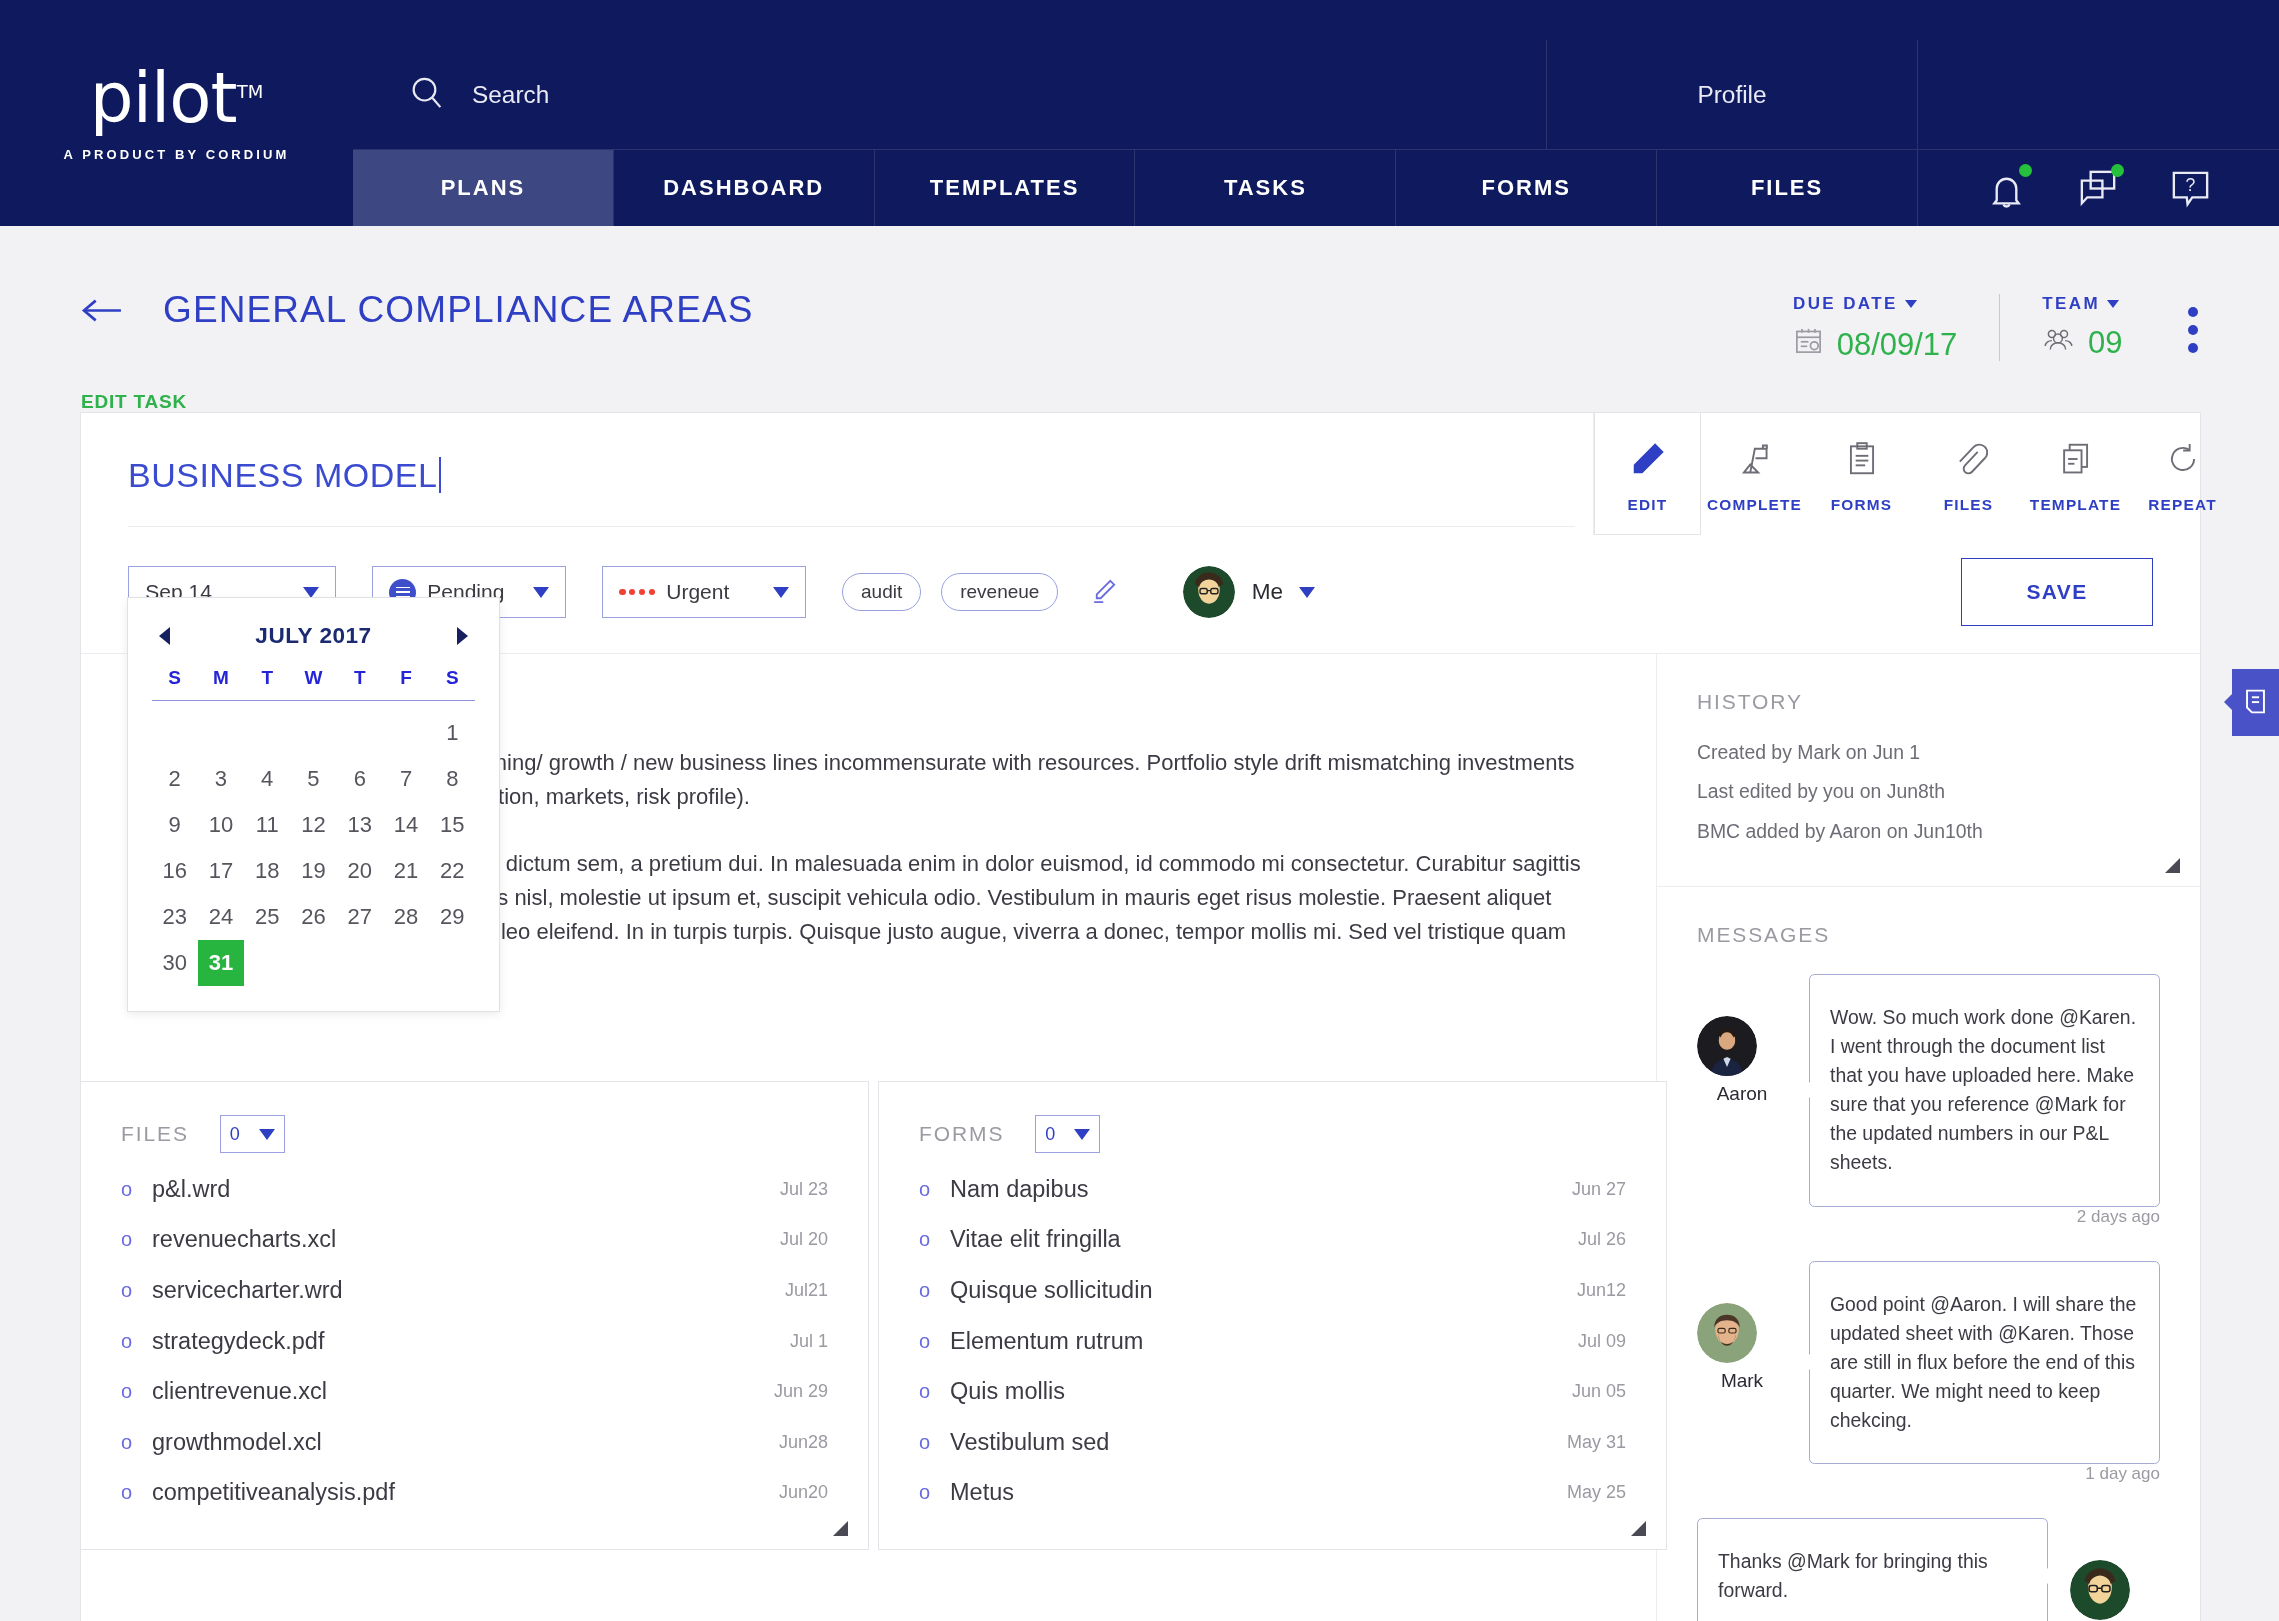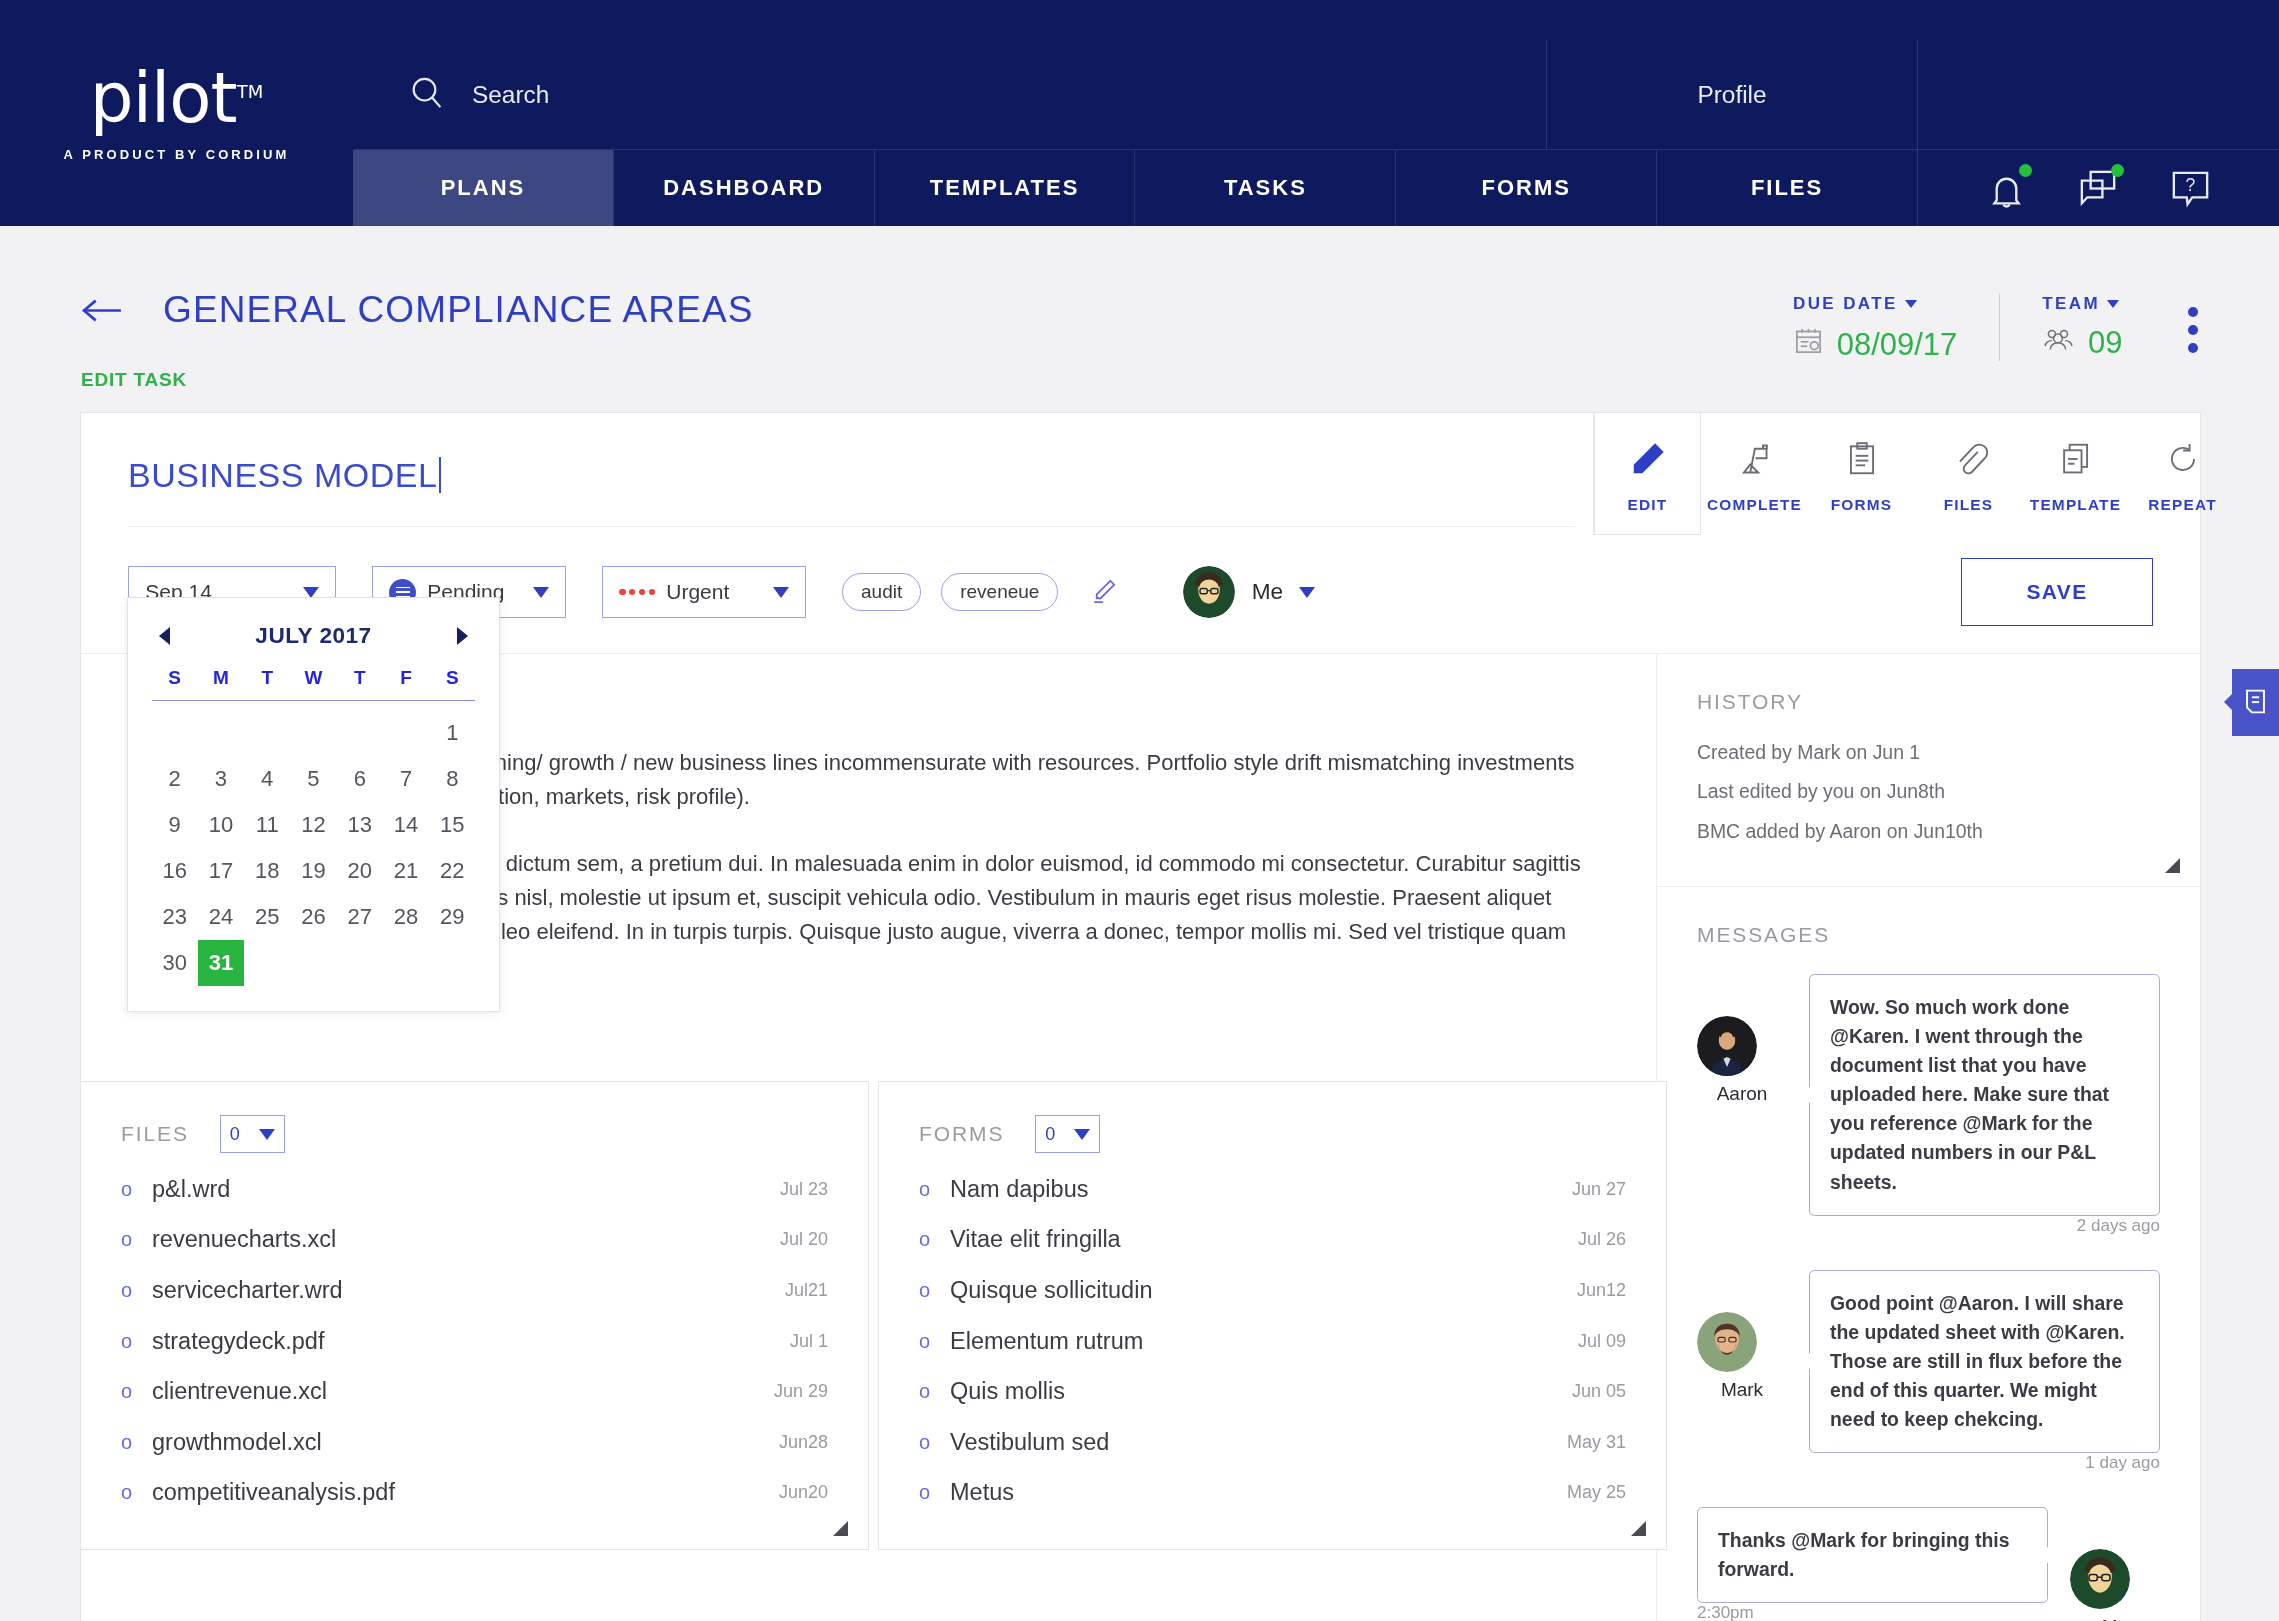--- a/index.html
+++ b/index.html
@@ -59,21 +59,21 @@
 
   
   .page-head { position: relative; padding: 63px 81px 0 81px; }
   .title-row { display: flex; align-items: center; gap: 40px; }
   .back-arrow { width: 42px; height: 27px; flex: none; }
   .page-title {
     color: #2f3fc4; font-size: 37px; letter-spacing: 1.1px; font-weight: 400;
   }
   .edit-task {
     color: #2fb14b; font-size: 19px; font-weight: 700; letter-spacing: 0.8px;
-    margin-top: 38px; margin-left: 0;
+    margin-top: 60px; margin-left: 0;
   }
   .head-meta {
     position: absolute; right: 81px; top: 294px; display: flex; align-items: flex-start;
   }
   .meta-block { padding: 0 42px; }
   .meta-block.divider { border-left: 0.9px solid #c9c9d0; }
   .meta-label {
     color: #2f3fc4; font-size: 17px; font-weight: 700; letter-spacing: 2.4px;
     display: flex; align-items: center; gap: 7.2px;
   }
@@ -171,22 +171,22 @@
   .hist-item { font-size: 19.4px; color: #6d6d76; margin-bottom: 16.3px; }
   .resize {
     position: absolute; right: 20px; bottom: 12.7px; width: 0; height: 0;
     border-left: 15.4px solid transparent; border-bottom: 15.4px solid #4a4a55;
   }
 
   .msg-row { display: flex; gap: 22px; margin-bottom: 9px; }
   .msg-avatar { width: 60px; height: 60px; border-radius: 50%; overflow: hidden; flex: none; margin-top: 42px; }
   .msg-name { text-align: center; font-size: 19px; color: #2b2b33; margin-top: 7.2px; }
   .bubble {
-    border: 0.9px solid #a8aad6; border-radius: 5.4px; padding: 18px 20px;
-    font-size: 19.4px; line-height: 1.5; color: #3b3b44; position: relative; background: #fff; font-weight: bold;
+    border: 0.9px solid #a8aad6; border-radius: 5.4px; padding: 28px 20px;
+    font-size: 19.4px; line-height: 1.5; color: #3b3b44; position: relative; background: #fff;
   }
   .bubble.left::before {
     content: ""; position: absolute; left: -10px; top: 50%; margin-top: -8.1px;
     width: 0; height: 0; border-top: 8.1px solid transparent;
     border-bottom: 8.1px solid transparent; border-right: 10px solid #fff;
   }
   .bubble.left::after {
     content: ""; position: absolute; left: -11px; top: 50%; margin-top: -9px;
     width: 0; height: 0; border-top: 9px solid transparent;
     border-bottom: 9px solid transparent; border-right: 11px solid #a8aad6; z-index: -1;

